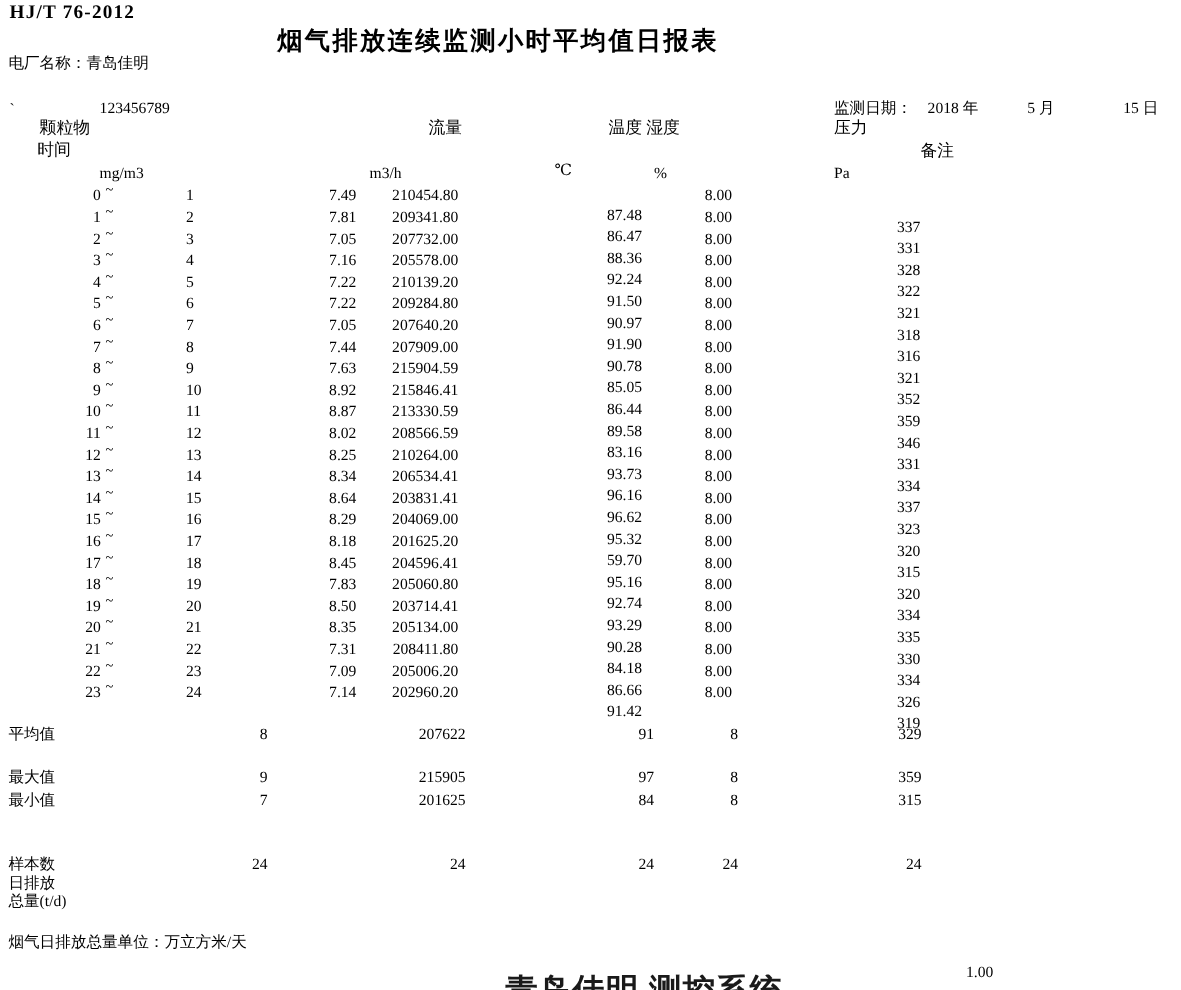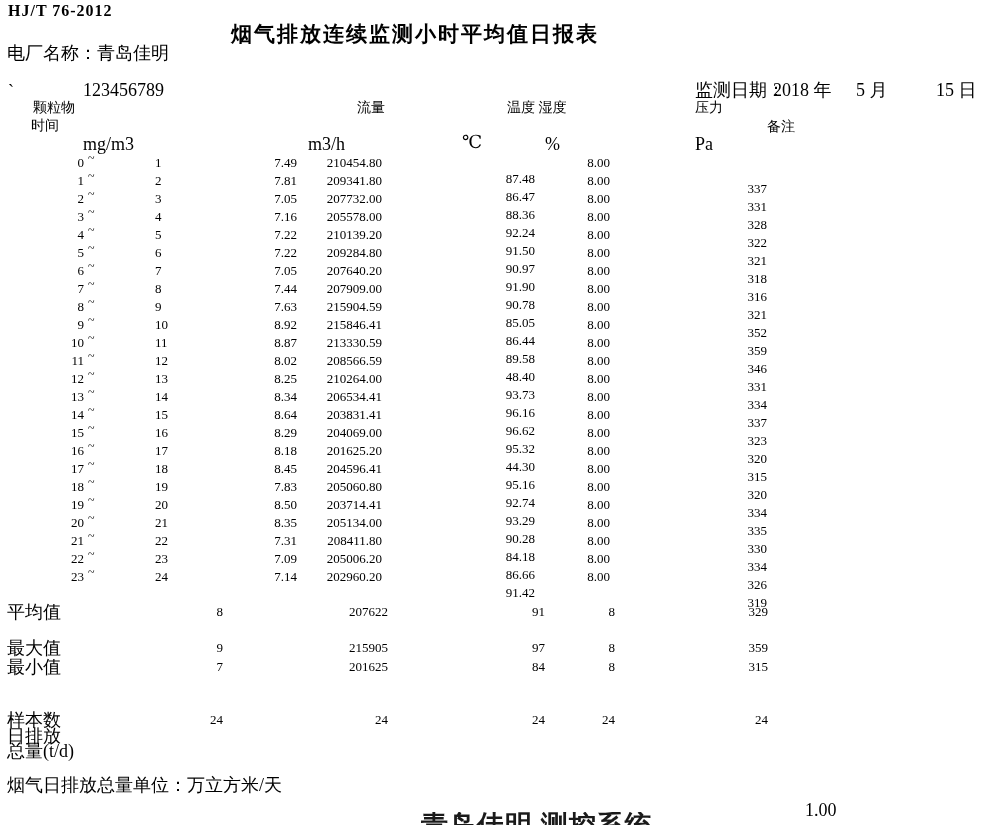--- a/index.html
+++ b/index.html
@@ -2,21 +2,21 @@
 <html><head>
 <meta charset="utf-8">
 <style>
   html,body{margin:0;padding:0;}
   body{
     width:984px;height:825px;background:#ffffff;color:#000;
     font-family:"Liberation Serif","DejaVu Serif",serif;
     position:relative;overflow:hidden;
   }
   .abs{position:absolute;white-space:nowrap;}
-  .t13{font-size:18px;line-height:14px;}
+  .t13{font-size:13px;line-height:14px;}
   .t14{font-size:14px;line-height:15px;}
   .num{font-size:13px;line-height:14px;text-align:right;}
   .std{font-size:16px;font-weight:bold;letter-spacing:1px;}
   .title{font-size:21px;font-weight:bold;letter-spacing:2px;text-align:right;}
   .row{position:absolute;left:0;width:984px;height:18px;}
   .row .c{position:absolute;top:2px;}
   .c-start{left:0;width:84px;text-align:right;}
   .c-tilde{left:88px;top:-3px !important;font-size:12px;}
   .c-end{left:155px;}
   .c-pm{left:210px;width:87px;text-align:right;}
@@ -190,21 +190,21 @@
     <span class="c c-hum num">8.00</span>
     <span class="c c-press num">346</span>
   </div>
 
   <div class="row" style="top: 352px;">
     <span class="c c-start num">11</span>
     <span class="c c-tilde">~</span>
     <span class="c c-end num">12</span>
     <span class="c c-pm num">8.02</span>
     <span class="c c-flow num">208566.59</span>
-    <span class="c c-temp num">48.40</span>
+    <span class="c c-temp num">83.16</span>
     <span class="c c-hum num">8.00</span>
     <span class="c c-press num">331</span>
   </div>
 
   <div class="row" style="top: 370px;">
     <span class="c c-start num">12</span>
     <span class="c c-tilde">~</span>
     <span class="c c-end num">13</span>
     <span class="c c-pm num">8.25</span>
     <span class="c c-flow num">210264.00</span>
@@ -245,21 +245,21 @@
     <span class="c c-hum num">8.00</span>
     <span class="c c-press num">320</span>
   </div>
 
   <div class="row" style="top: 442px;">
     <span class="c c-start num">16</span>
     <span class="c c-tilde">~</span>
     <span class="c c-end num">17</span>
     <span class="c c-pm num">8.18</span>
     <span class="c c-flow num">201625.20</span>
-    <span class="c c-temp num">44.30</span>
+    <span class="c c-temp num">59.70</span>
     <span class="c c-hum num">8.00</span>
     <span class="c c-press num">315</span>
   </div>
 
   <div class="row" style="top: 460px;">
     <span class="c c-start num">17</span>
     <span class="c c-tilde">~</span>
     <span class="c c-end num">18</span>
     <span class="c c-pm num">8.45</span>
     <span class="c c-flow num">204596.41</span>

